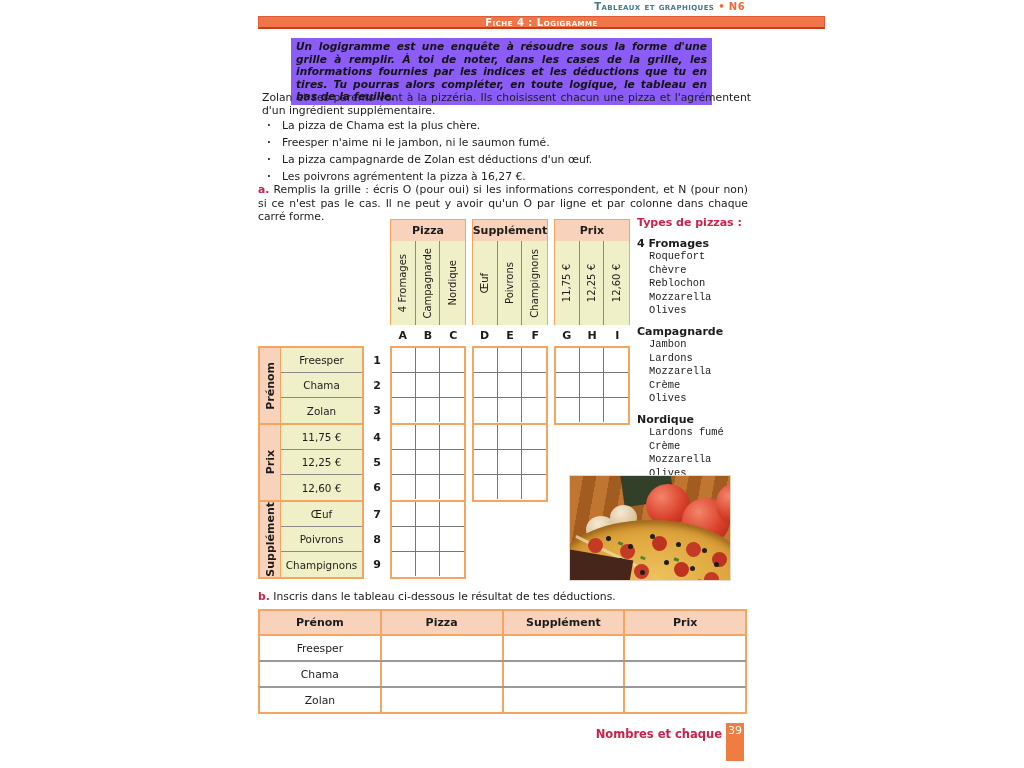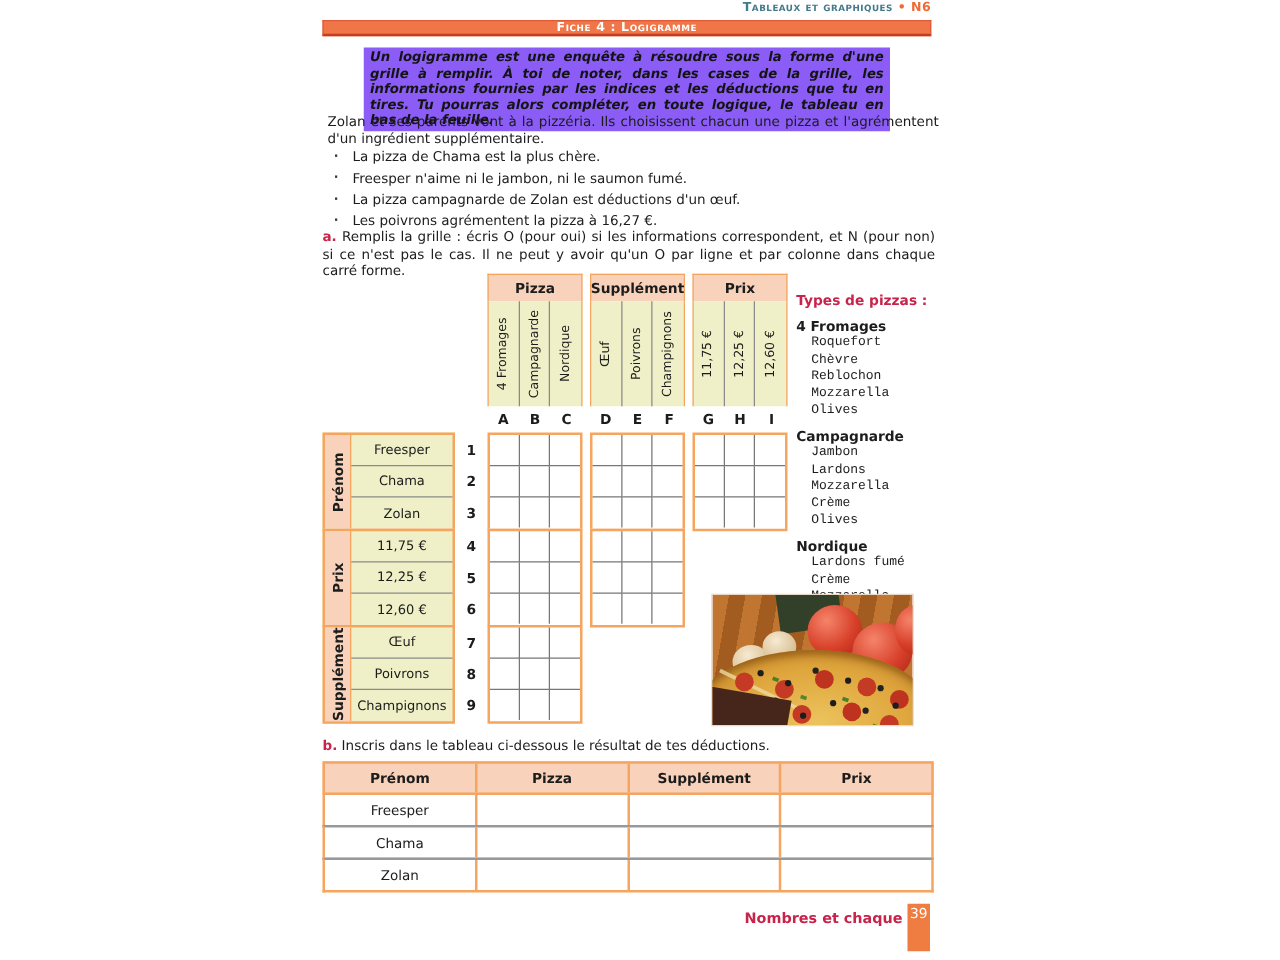--- a/index.html
+++ b/index.html
@@ -5,21 +5,21 @@
   html,body{margin:0;padding:0;background:#fff;}
   #page{position:relative;width:1024px;height:768px;background:#fff;
         font-family:"DejaVu Sans","Liberation Sans",sans-serif;color:#1c1c1c;overflow:hidden;}
 
   
   #header-right{position:absolute;top:1px;right:279px;font-size:10px;font-weight:bold;
     font-variant:small-caps;letter-spacing:.4px;}
   #header-right .ttl{color:#44798c;}
   #header-right .code{color:#ef6a35;}
 
-  #banner{position:absolute;left:258px;top:16px;width:487px;height:13px;box-sizing:border-box;
+  #banner{position:absolute;left:258px;top:16px;width:567px;height:13px;box-sizing:border-box;
     background:#f0764a;border:1px solid #e05a35;border-bottom:2px solid #c63c1e;
     color:#fff;font-size:10px;font-weight:bold;font-variant:small-caps;letter-spacing:.5px;
     text-align:center;line-height:11px;}
 
   
   #intro-box{position:absolute;left:291px;top:38px;width:421px;box-sizing:border-box;
     background:#8b5cf6;padding:2px 5px;font-size:10.6px;line-height:12.6px;
     font-weight:bold;font-style:italic;text-align:justify;color:#141414;}
 
   #para{position:absolute;left:262px;top:91px;width:489px;font-size:10.8px;line-height:13px;text-align:justify;}
@@ -57,21 +57,21 @@
   .numcol{width:26px;padding-top:2px;box-sizing:border-box;}
   .num{height:25px;line-height:25px;text-align:center;font-size:11px;font-weight:bold;}
   .blocks{display:flex;gap:6px;}
   .block{width:76px;box-sizing:border-box;border:2px solid #f5a55f;background:#fff;
     display:grid;grid-template-columns:repeat(3,1fr);grid-auto-rows:24.8px;}
   .cell{border-right:1px solid #777;border-bottom:1px solid #777;}
   .cell:nth-child(3n){border-right:none;}
   .cell:nth-child(n+7){border-bottom:none;}
 
   
-  #sidebar{position:absolute;left:637px;top:216px;width:130px;margin-top:18px;}
+  #sidebar{position:absolute;left:637px;top:216px;width:130px;}
   #sidebar .sb-title{font-size:11px;margin-bottom:8px;}
   .sb-name{font-size:11px;font-weight:bold;margin-top:7px;}
   .sb-item{font-size:10.4px;line-height:13.6px;padding-left:12px;font-family:Liberation Mono, monospace;}
 
   
   #photo{position:absolute;left:570px;top:476px;width:160px;height:104px;overflow:hidden;
     background:repeating-linear-gradient(100deg,#c07631 0 13px,#a25c20 13px 26px);
     outline:1px solid #e8d8c8;}
   #photo div{position:absolute;}
   .pz-can{left:52px;top:-8px;width:50px;height:36px;background:#32402a;transform:rotate(-8deg);}

